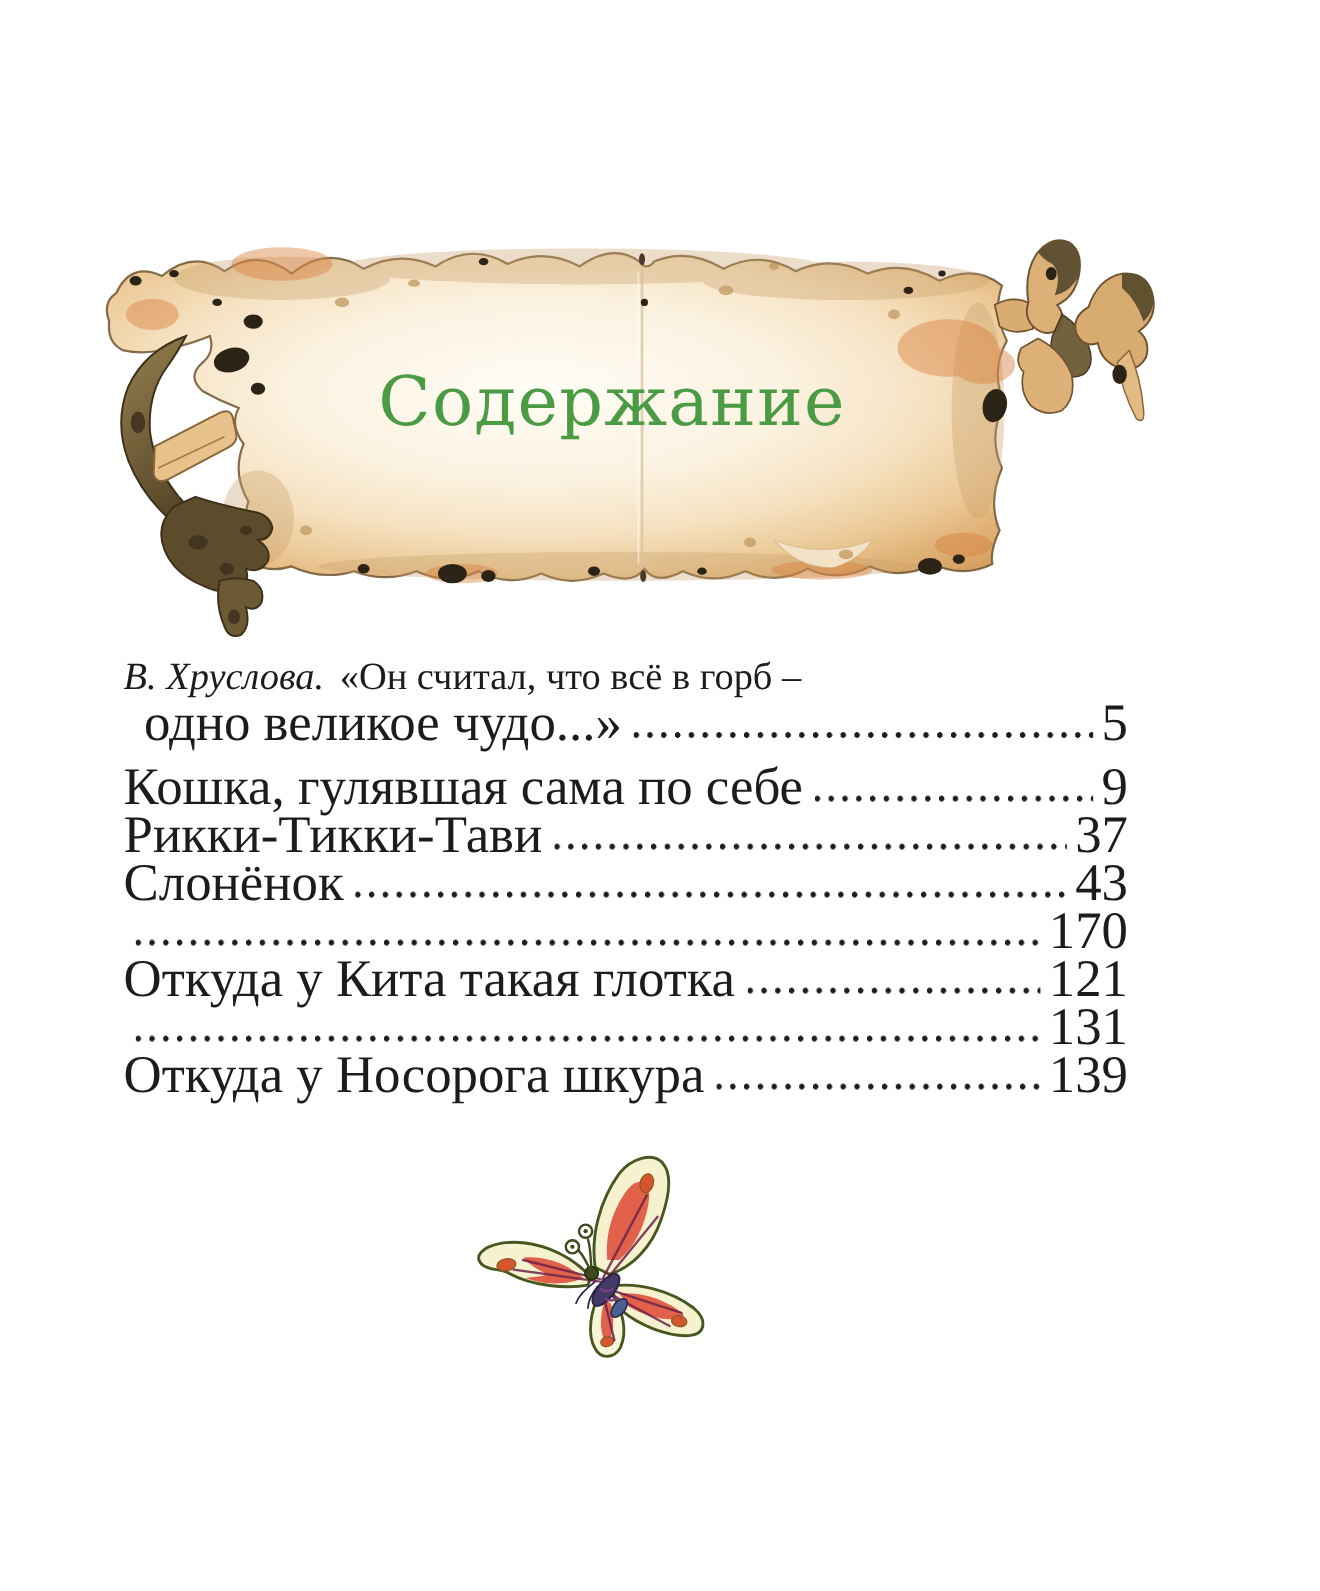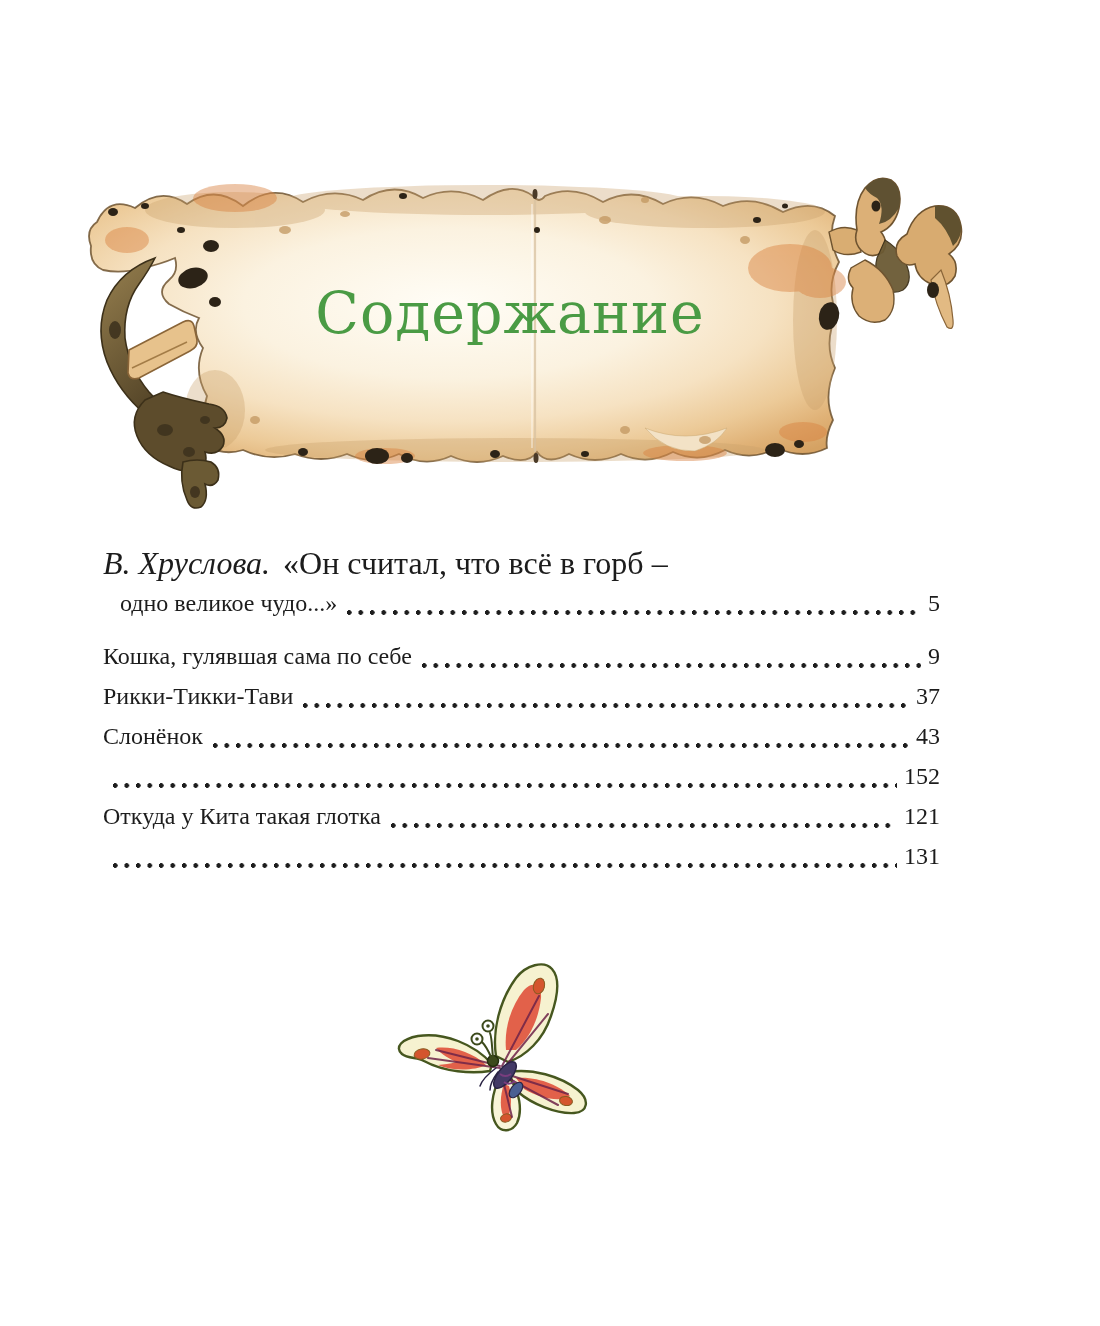--- a/index.html
+++ b/index.html
@@ -2,32 +2,32 @@
 <html><head>
 <meta charset="utf-8">
 <style>
   * { margin:0; padding:0; box-sizing:border-box; }
   html,body { background:#ffffff; }
   .page {
     position:relative; width:1100px; height:1326px; background:#ffffff;
     font-family:"Liberation Serif", serif; color:#1c1c1c; overflow:hidden;
   }
   
-  .banner { position:absolute; left:85px; top:170px; width:880px; height:345px; }
+  .banner { position:absolute; left:85px; top:192px; width:880px; height:345px; }
   .banner svg { position:absolute; left:0; top:0; width:100%; height:100%; }
   .banner-title {
     position:absolute; left:0; top:112px; width:850px; text-align:center;
     font-family:"DejaVu Serif", serif; font-size:57px; line-height:1.1;
     color:#4a9b44; letter-spacing:1px;
   }
   
   .toc { position:absolute; left:103px; top:545px; width:837px; }
   .toc-line { font-size:32px; line-height:36px; }
   .author { font-style:italic; margin-right:13px; }
-  .toc-row { display:flex; align-items:flex-end; font-size:24px; line-height:36px; }
+  .toc-row { display:flex; align-items:flex-end; font-size:44px; line-height:36px; }
   .toc-row .t { white-space:nowrap; }
   .leader {
     flex:1 1 auto; height:5px; margin:0 7px 6px 10px;
     background-image:radial-gradient(circle at 2.2px 2.5px, #1d1d1d 2.1px, rgba(0,0,0,0) 2.6px);
     background-size:11.5px 5px; background-repeat:repeat-x; background-position:0 0;
   }
   .page-num { white-space:nowrap; }
   .first-entry .line2 { padding-left:17px; margin-top:4px; }
   .toc-list { margin-top:17px; }
   .toc-list .toc-row { margin-bottom:4px;align-items:flex-end; }
@@ -172,30 +172,35 @@
         <span class="leader"></span>
         <span class="page-num">37</span>
       </div>
       <div class="toc-row">
         <span class="t">Слонёнок</span>
         <span class="leader"></span>
         <span class="page-num">43</span>
       </div>
       <div class="toc-row">
         <span class="leader"></span>
-        <span class="page-num">152</span>
+        <span class="page-num">170</span>
       </div>
       <div class="toc-row">
         <span class="t">Откуда у Кита такая глотка</span>
         <span class="leader"></span>
         <span class="page-num">121</span>
       </div>
       <div class="toc-row">
         <span class="leader"></span>
         <span class="page-num">131</span>
+      </div>
+      <div class="toc-row">
+        <span class="t">Откуда у Носорога шкура</span>
+        <span class="leader"></span>
+        <span class="page-num">139</span>
       </div>
     </div>
   </div>
 
   <div class="butterfly">
     <svg viewBox="0 0 210 180" aria-hidden="true">
 
       <path fill="#f6f2d0" stroke="#46571f" stroke-width="2.4" d="M 100,102 C 82,82 52,70 26,74 C 10,77 2,85 10,92 C 16,97 26,95 32,99 C 52,110 80,112 98,109 Z"></path>
       <path fill="#e2614a" d="M 94,103 C 80,90 60,84 44,86 C 50,93 58,97 64,100 C 58,102 52,102 46,103 C 60,109 82,109 94,103 Z"></path>
       <ellipse cx="30" cy="92" rx="8" ry="5" transform="rotate(-10 30 92)" fill="#d4552e" stroke="#8a5a20" stroke-width="1"></ellipse>

